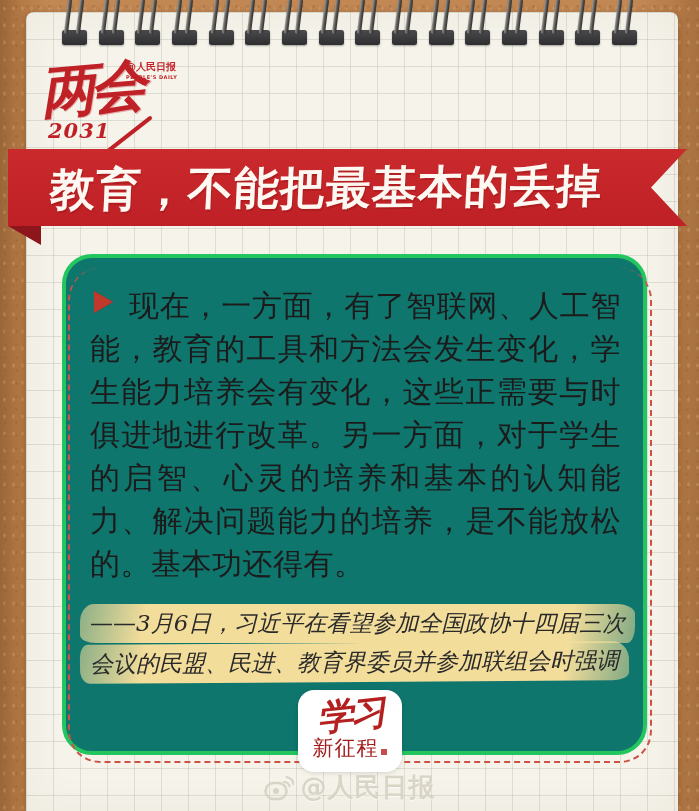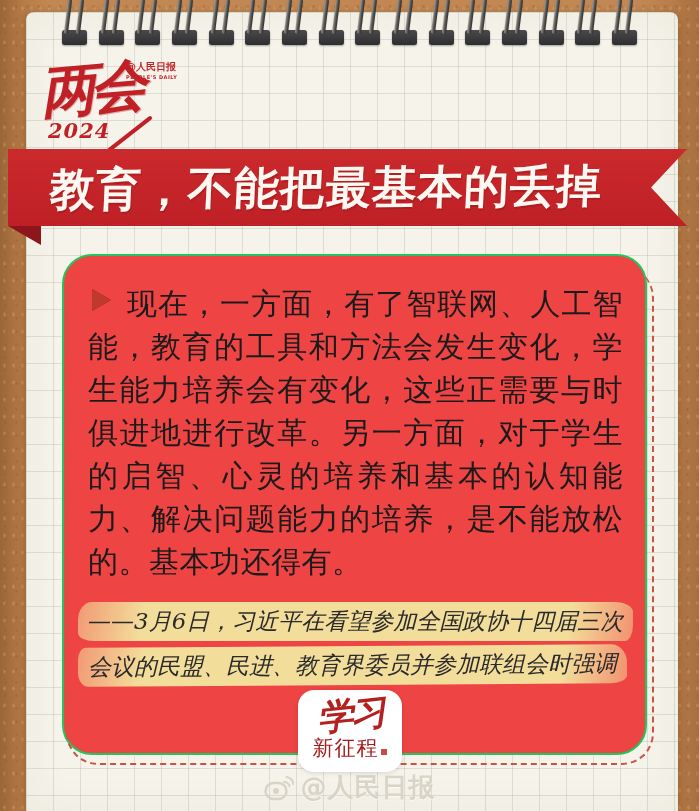--- a/index.html
+++ b/index.html
@@ -61,33 +61,33 @@
     display:flex; align-items:center; justify-content:center; }
   .banner-title { color:#fdf9f2; font-size:45px; font-weight:900;
     font-family:"DejaVu Sans","Liberation Sans",sans-serif;
     letter-spacing:1px; transform:skewX(-3deg) rotate(-.4deg);
     padding-right:44px; white-space:nowrap; text-shadow:1px 2px 0 rgba(120,10,10,.25); }
   .banner-fold { position:absolute; left:8px; top:226px; width:33px; height:19px;
     background:#8c161b; clip-path:polygon(0 0,100% 0,100% 100%); z-index:3; }
 
   
   .quote-box { position:absolute; left:62px; top:254px; width:585px; height:501px;
-    background:#ef4444; border:2px solid #22c55e; border-radius:30px; z-index:2;
+    background:#0f766e; border:4px solid #22c55e; border-radius:30px; z-index:2;
     padding:26px 22px 0 24px; }
   .quote-box::after { content:""; position:absolute; inset:10px -9px -12px 2px;
     border:2px dashed #cc5247; border-top:none; border-radius:32px; pointer-events:none; }
   .bullet-icon { float:left; margin:7px 16px 0 4px; width:0; height:0;
     border-top:11px solid transparent; border-bottom:11px solid transparent;
     border-left:19px solid #c0392b;
     filter:drop-shadow(0 0 .5px #8c161b); }
   .quote-text { font-family:"DejaVu Serif","Liberation Serif",serif;
     font-size:30px; line-height:43px; color:#1b1b1b; letter-spacing:.5px; text-align:justify; }
 
   .attribution { position:absolute; left:14px; top:346px; width:calc(100% - 28px);
-    display:flex; flex-direction:column; gap:5px; align-items:flex-start; }
+    display:flex; flex-direction:column; align-items:flex-start; }
   .highlight { display:inline-block; white-space:nowrap;
     font-family:"DejaVu Serif","Liberation Serif",serif; font-style:italic;
     font-size:23px; line-height:32px; color:#2a2a2a; letter-spacing:0;
     background:linear-gradient(100deg, rgba(244,222,154,.55), #f3dd9b 12%, #f3dd9b 88%, rgba(244,222,154,.5));
     padding:3px 10px 4px 10px; border-radius:14px 18px 8px 16px / 18px 10px 16px 8px; }
   .highlight.l2 { transform:rotate(-.4deg); border-radius:8px 16px 16px 10px / 12px 18px 8px 14px; }
 
   
   .xuexi { position:absolute; left:50%; top:690px; transform:translateX(-50%);
     width:104px; height:82px; background:#fff; border-radius:16px; z-index:7;
@@ -179,21 +179,21 @@
     </div>
 </div>
 
 <div class="lianghui">
   <div class="masthead">
     <div class="handle">@人民日报</div>
     <div class="sub">PEOPLE'S DAILY</div>
   </div>
   <div class="lh-chars">两会</div>
   <div class="lh-slash"></div>
-  <div class="lh-year">2024</div>
+  <div class="lh-year">2031</div>
 </div>
 
 <div class="banner">
   <div class="banner-title">教育，不能把最基本的丢掉</div>
 </div>
 <div class="banner-fold"></div>
 
 <div class="quote-box">
   <span class="bullet-icon"></span>
   <div class="quote-text">现在，一方面，有了智联网、人工智能，教育的工具和方法会发生变化，学生能力培养会有变化，这些正需要与时俱进地进行改革。另一方面，对于学生的启智、心灵的培养和基本的认知能力、解决问题能力的培养，是不能放松的。基本功还得有。</div>

